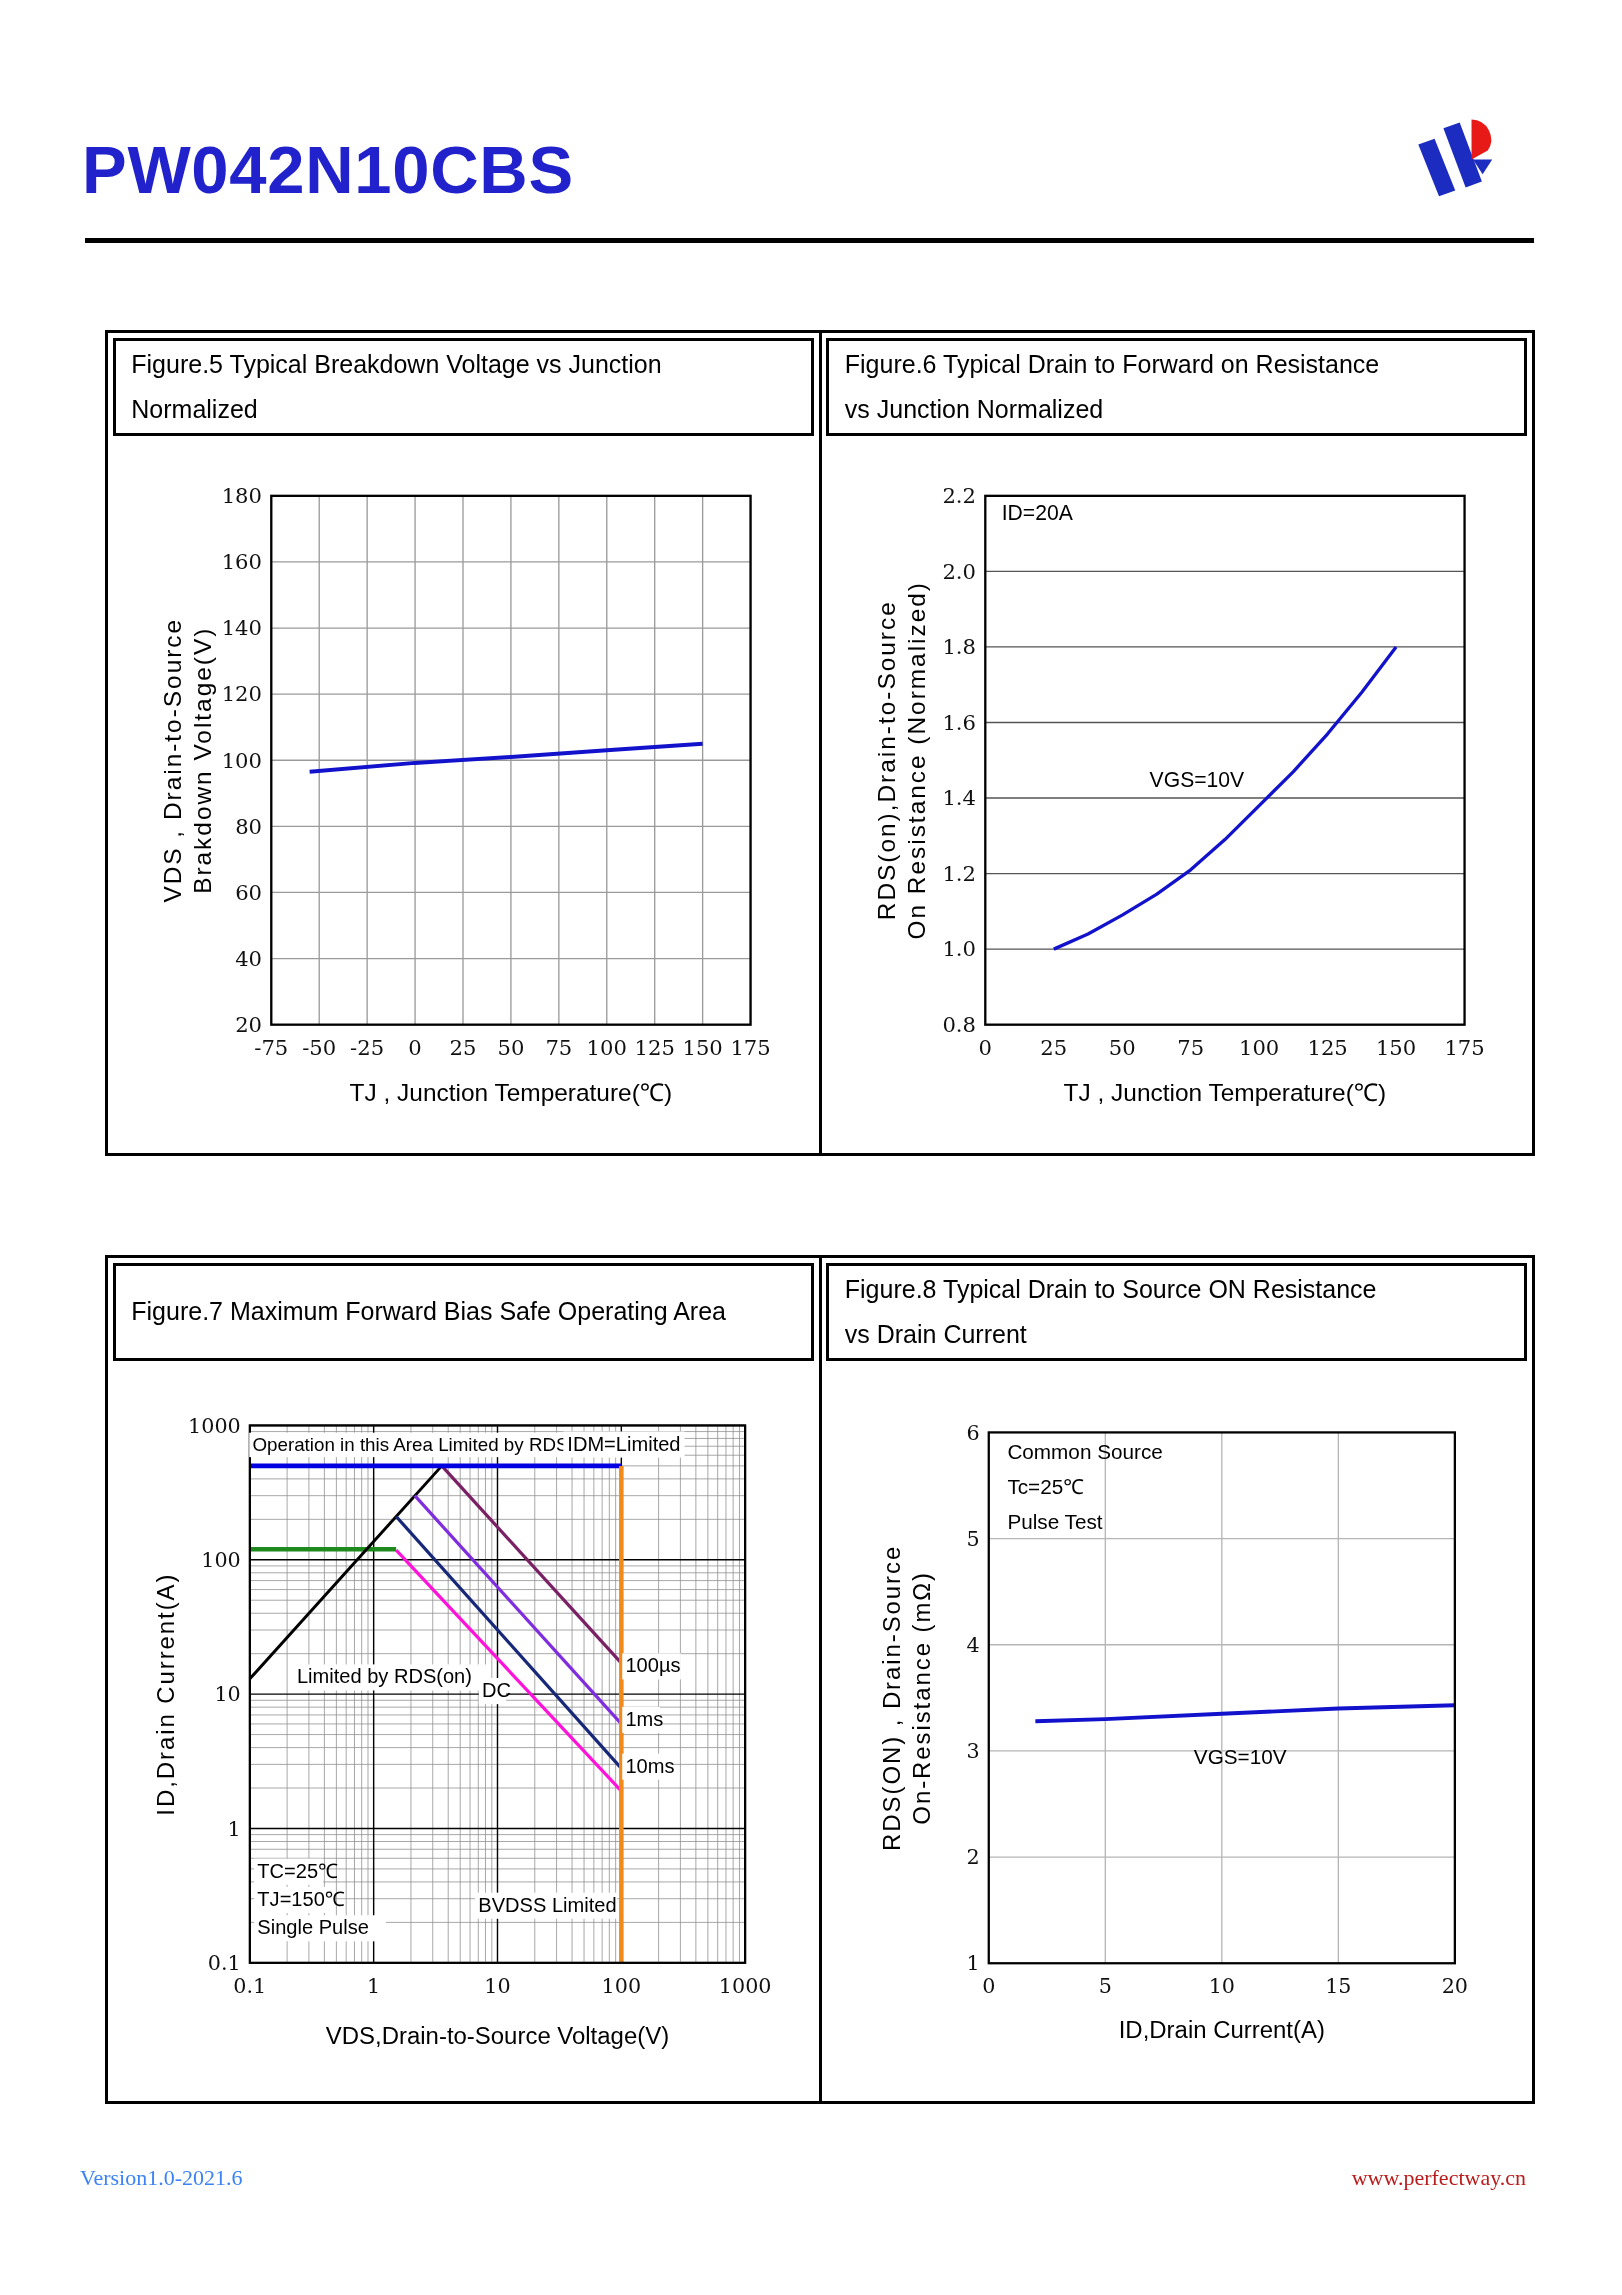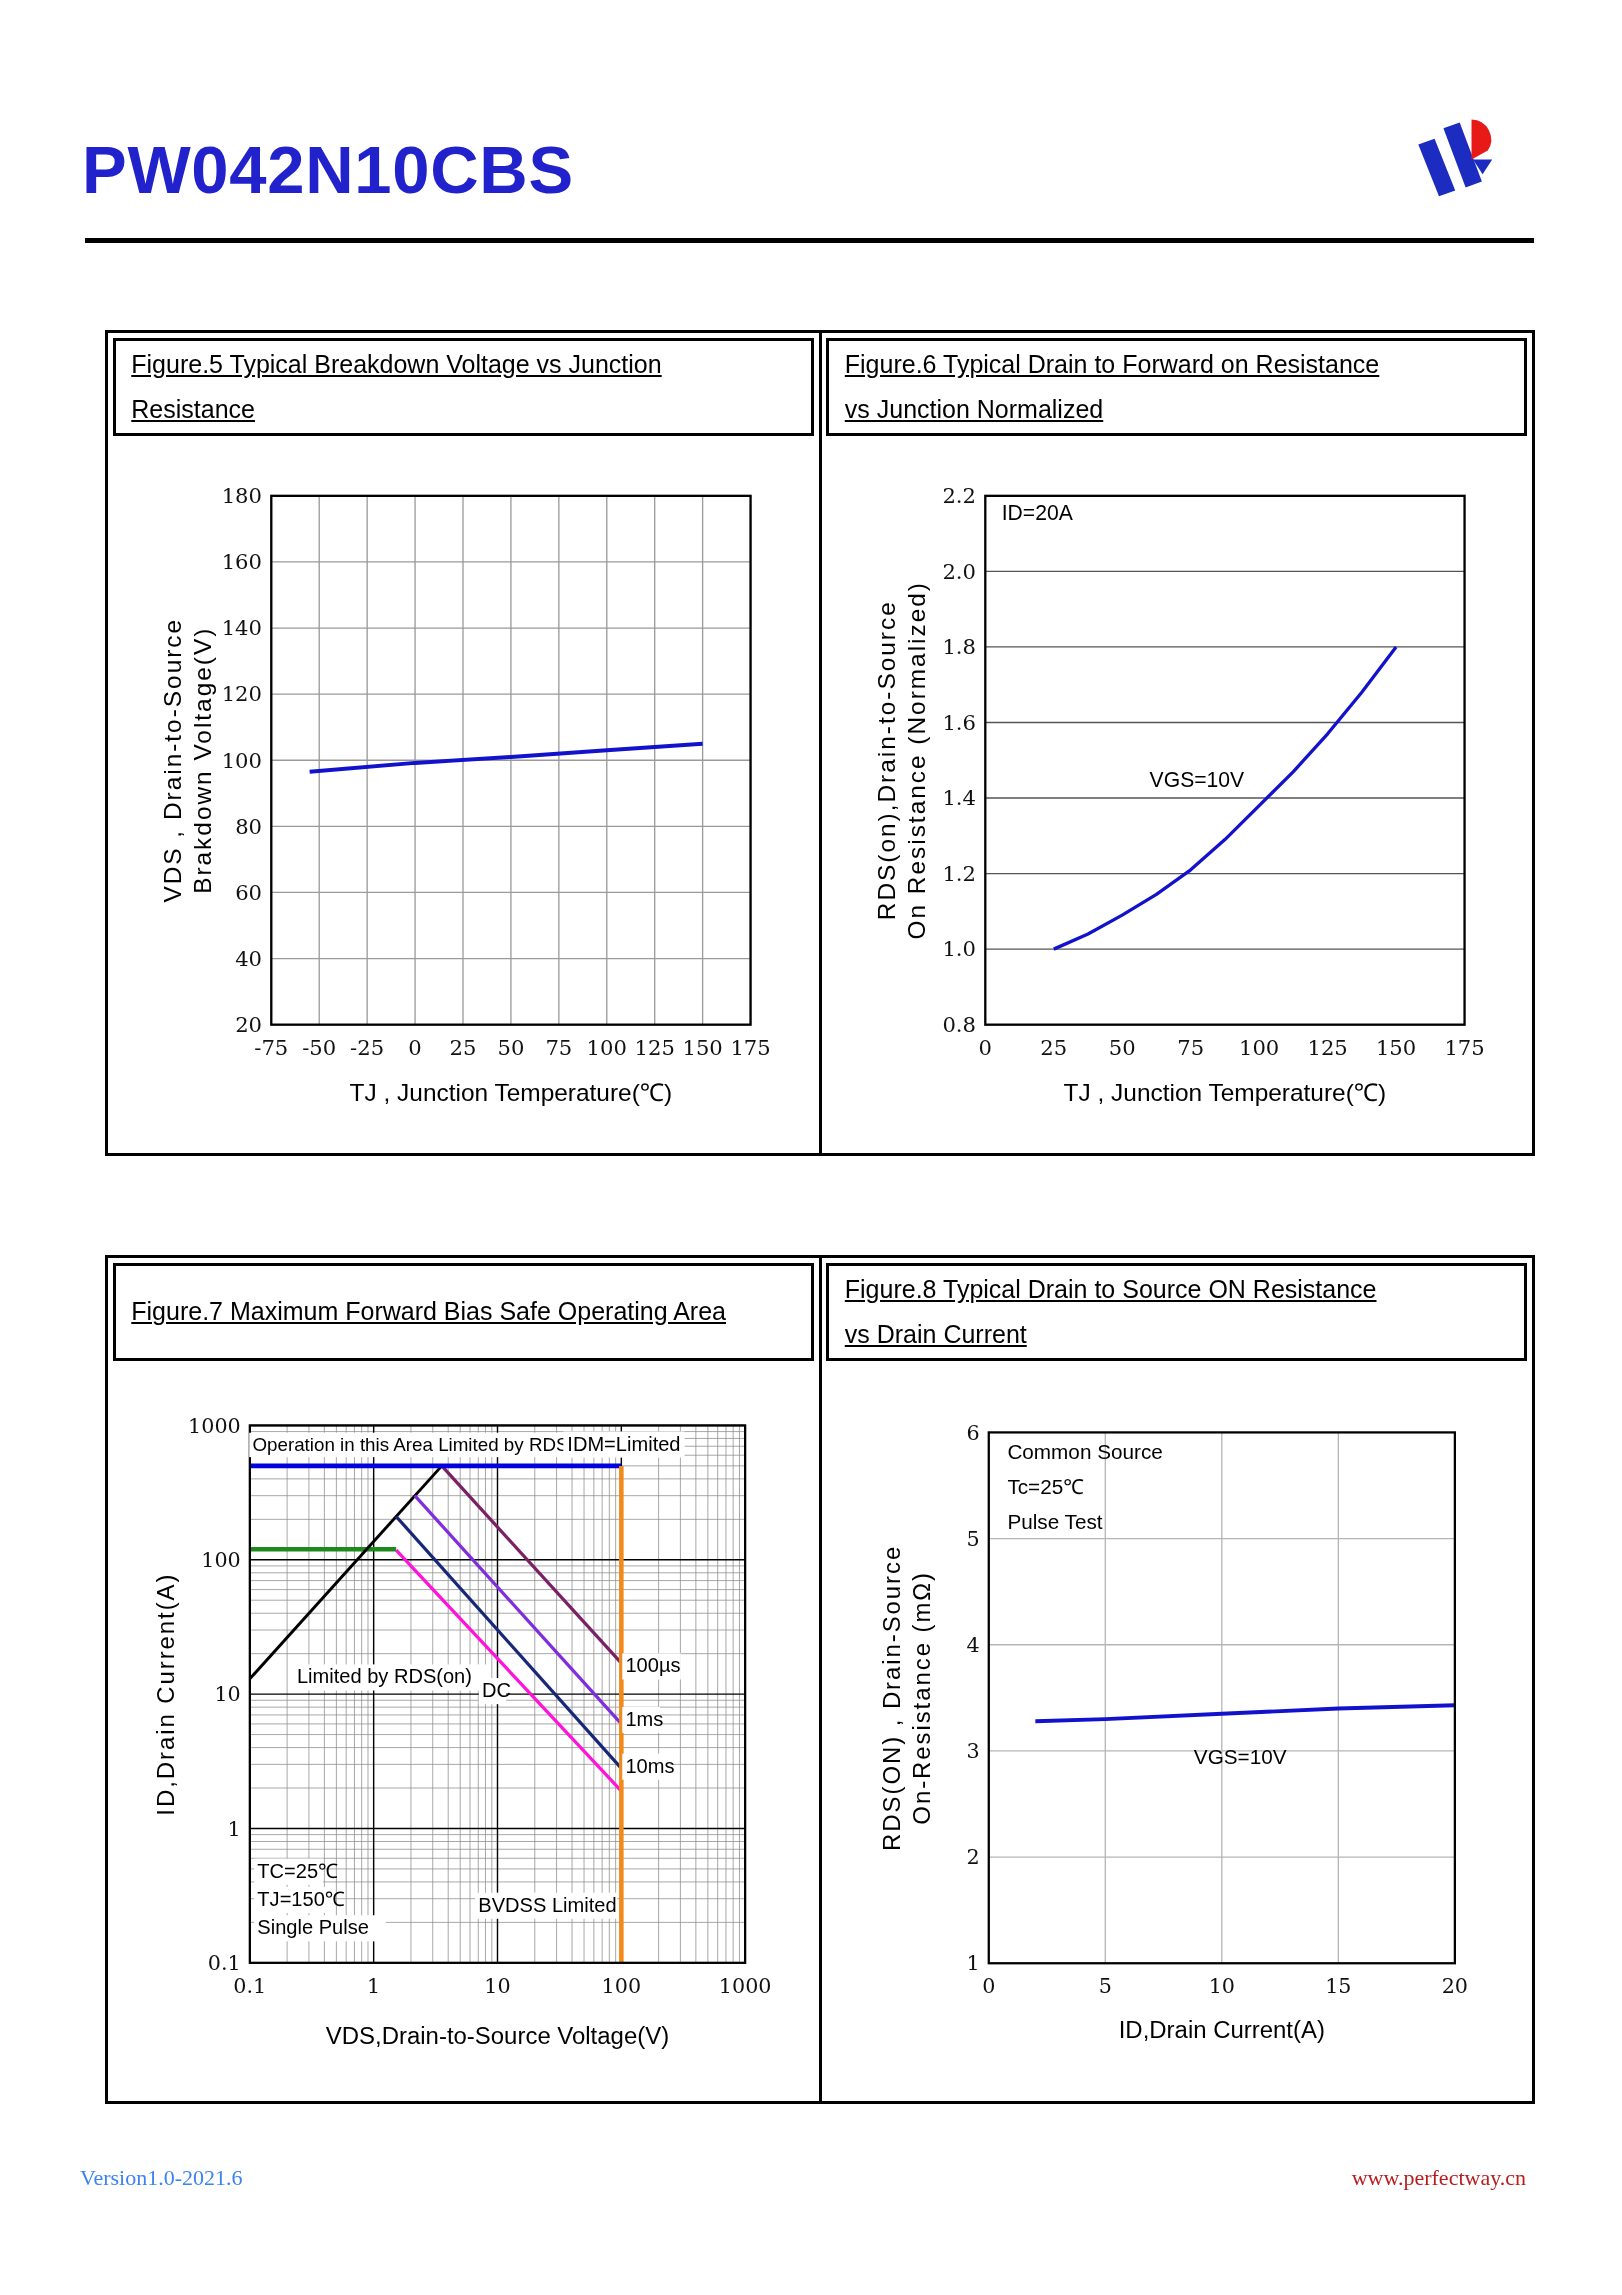--- a/index.html
+++ b/index.html
@@ -11,21 +11,21 @@
   .rule{position:absolute;left:85px;top:238px;width:1449px;height:4.6px;background:#000;}
 
   .figbox{position:absolute;left:105px;width:1430px;border:3.3px solid #000;box-sizing:border-box;
         display:flex;background:#fff;}
   #box1{top:330px;height:826px;}
   #box2{top:1255px;height:849px;}
   .col{flex:1 1 50%;display:flex;flex-direction:column;min-width:0;}
   .col.left{border-right:3.3px solid #000;}
   .title-cell{margin:4.6px;border:3.9px solid #000;min-height:98px;box-sizing:border-box;
         padding:5.2px 7.9px 5.2px 15.7px;display:flex;flex-direction:column;justify-content:center;
-        gap:19.6px;font-size:25px;line-height:1.05;text-decoration:underline;}
+        gap:19.6px;font-size:25px;line-height:1.05;}
   .chart-area{flex:1;display:flex;align-items:center;justify-content:center;}
   .chart-mount svg{display:block;}
 
   .tick{font-family:"DejaVu Serif",serif;font-size:32px;fill:#111;}
   .axis-label{font-family:"Liberation Sans",sans-serif;font-size:37px;fill:#000;}
   .ylab{letter-spacing:3px;}
   .ann{font-family:"Liberation Sans",sans-serif;fill:#000;}
 
   .footer-left{position:absolute;left:80px;top:2165px;font-family:"Liberation Serif",serif;
         font-size:22px;color:#3b82f6;}
@@ -45,21 +45,21 @@
     <path d="M86,2 a27,27 0 0 1 22,42 L86,56 Z" fill="#E81A17"></path>
     <path d="M88,56 L114,56 L101,76 Z" fill="#1C2BC0"></path>
   </svg>
 
   <div class="rule"></div>
 
   <div class="figbox" id="box1">
     <div class="col left">
       <div class="title-cell">
         <div class="title-line1">Figure.5 Typical Breakdown Voltage vs Junction</div>
-        <div class="title-line2">Resistance</div>
+        <div class="title-line2">Normalized</div>
       </div>
       <div class="chart-area">
         <div class="chart-mount">
             <svg viewBox="0 0 950 970" style="width:628px">
               <line x1="185" x2="185" y1="30" y2="830" stroke="#9a9a9a" stroke-width="2"></line>
               <line x1="257.5" x2="257.5" y1="30" y2="830" stroke="#9a9a9a" stroke-width="2"></line>
               <line x1="330" x2="330" y1="30" y2="830" stroke="#9a9a9a" stroke-width="2"></line>
               <line x1="402.5" x2="402.5" y1="30" y2="830" stroke="#9a9a9a" stroke-width="2"></line>
               <line x1="475" x2="475" y1="30" y2="830" stroke="#9a9a9a" stroke-width="2"></line>
               <line x1="547.5" x2="547.5" y1="30" y2="830" stroke="#9a9a9a" stroke-width="2"></line>

